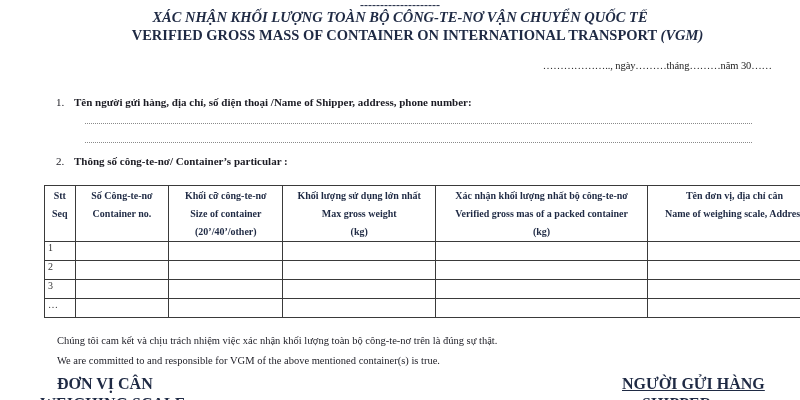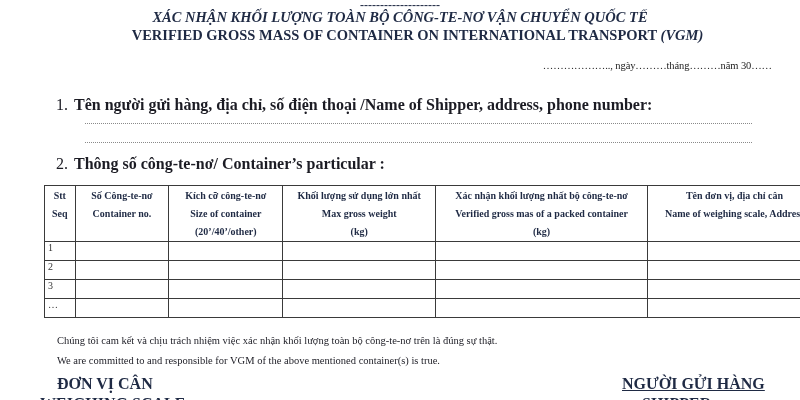--- a/index.html
+++ b/index.html
@@ -21,21 +21,21 @@
     line-height: 17px; white-space: nowrap;
   }
   .title-vi { top: 9px; font-style: italic; }
   .title-en { top: 27px; padding-left: 35px; }
   .title-en .vgm { font-style: italic; }
   .date-line {
     top: 60px; right: 28px; font-size: 10.5px; color: #222;
     white-space: nowrap; letter-spacing: -0.1px;
   }
   .section-heading {
-    font-size: 16px; font-weight: bold; color: #1c1c24; white-space: nowrap;
+    font-size: 11px; font-weight: bold; color: #1c1c24; white-space: nowrap;
   }
   .section-heading .num { font-weight: normal; display: inline-block; width: 18px; }
   .sec1 { left: 56px; top: 96px; }
   .sec2 { left: 56px; top: 155px; }
   .dotted {
     left: 85px; width: 667px; height: 0;
     border-top: 1px dotted #8a8a8a;
   }
   .dot1 { top: 123px; }
   .dot2 { top: 142px; }
@@ -103,21 +103,21 @@
     <tr>
       <th>
         <span class="line">Stt</span>
         <span class="line">Seq</span>
       </th>
       <th>
         <span class="line">Số Công-te-nơ</span>
         <span class="line">Container no.</span>
       </th>
       <th>
-        <span class="line">Kích cỡ công-te-nơ</span>
+        <span class="line">Khối cỡ công-te-nơ</span>
         <span class="line">Size of container</span>
         <span class="line">(20’/40’/other)</span>
       </th>
       <th>
         <span class="line">Khối lượng sử dụng lớn nhất</span>
         <span class="line">Max gross weight</span>
         <span class="line">(kg)</span>
       </th>
       <th>
         <span class="line">Xác nhận khối lượng nhất bộ công-te-nơ</span>

